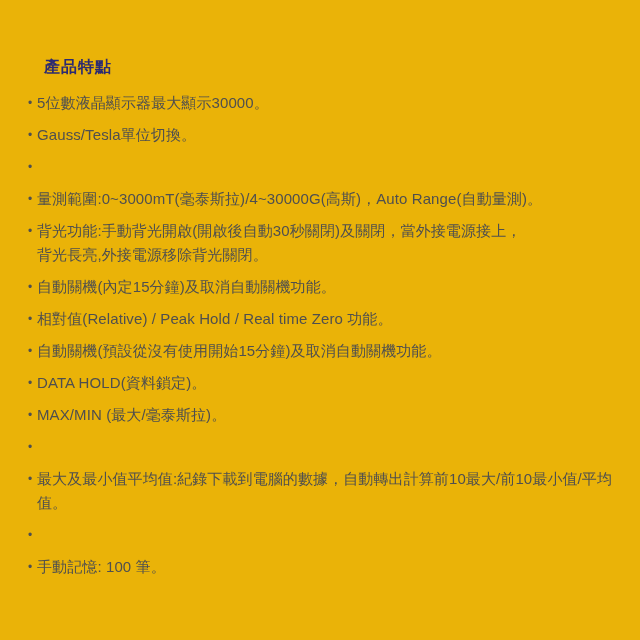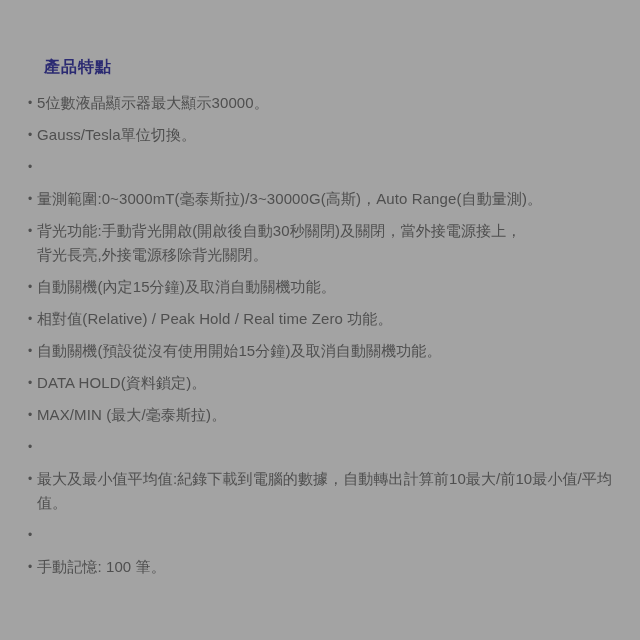--- a/index.html
+++ b/index.html
@@ -9,21 +9,21 @@
     width: 640px;
     height: 640px;
     background: #ffffff;
     font-family: "Liberation Sans", "DejaVu Sans", sans-serif;
     overflow: hidden;
   }
   .page {
     width: 640px;
     height: 640px;
     padding: 56px 17px 0 28px;
-    background: #a3a3a3;
+    background: #eab308;
   }
   .page-title {
     font-size: 16px;
     font-weight: bold;
     color: #2b2a72;
     margin: 0 0 13px 16px;
     line-height: 22px;
     letter-spacing: 1px;
   }
   .feature-list {
@@ -64,21 +64,21 @@
     </li>
     <li class="feature-item">
       <span class="bullet-icon">•</span>
       <span class="feature-text">Gauss/Tesla單位切換。</span>
     </li>
     <li class="feature-item">
       <span class="bullet-icon">•</span>
     </li>
     <li class="feature-item">
       <span class="bullet-icon">•</span>
-      <span class="feature-text">量測範圍:0~3000mT(毫泰斯拉)/3~30000G(高斯)，Auto Range(自動量測)。</span>
+      <span class="feature-text">量測範圍:0~3000mT(毫泰斯拉)/4~30000G(高斯)，Auto Range(自動量測)。</span>
     </li>
     <li class="feature-item">
       <span class="bullet-icon">•</span>
       <span class="feature-text">背光功能:手動背光開啟(開啟後自動30秒關閉)及關閉，當外接電源接上，
 背光長亮,外接電源移除背光關閉。</span>
     </li>
     <li class="feature-item">
       <span class="bullet-icon">•</span>
       <span class="feature-text">自動關機(內定15分鐘)及取消自動關機功能。</span>
     </li>

